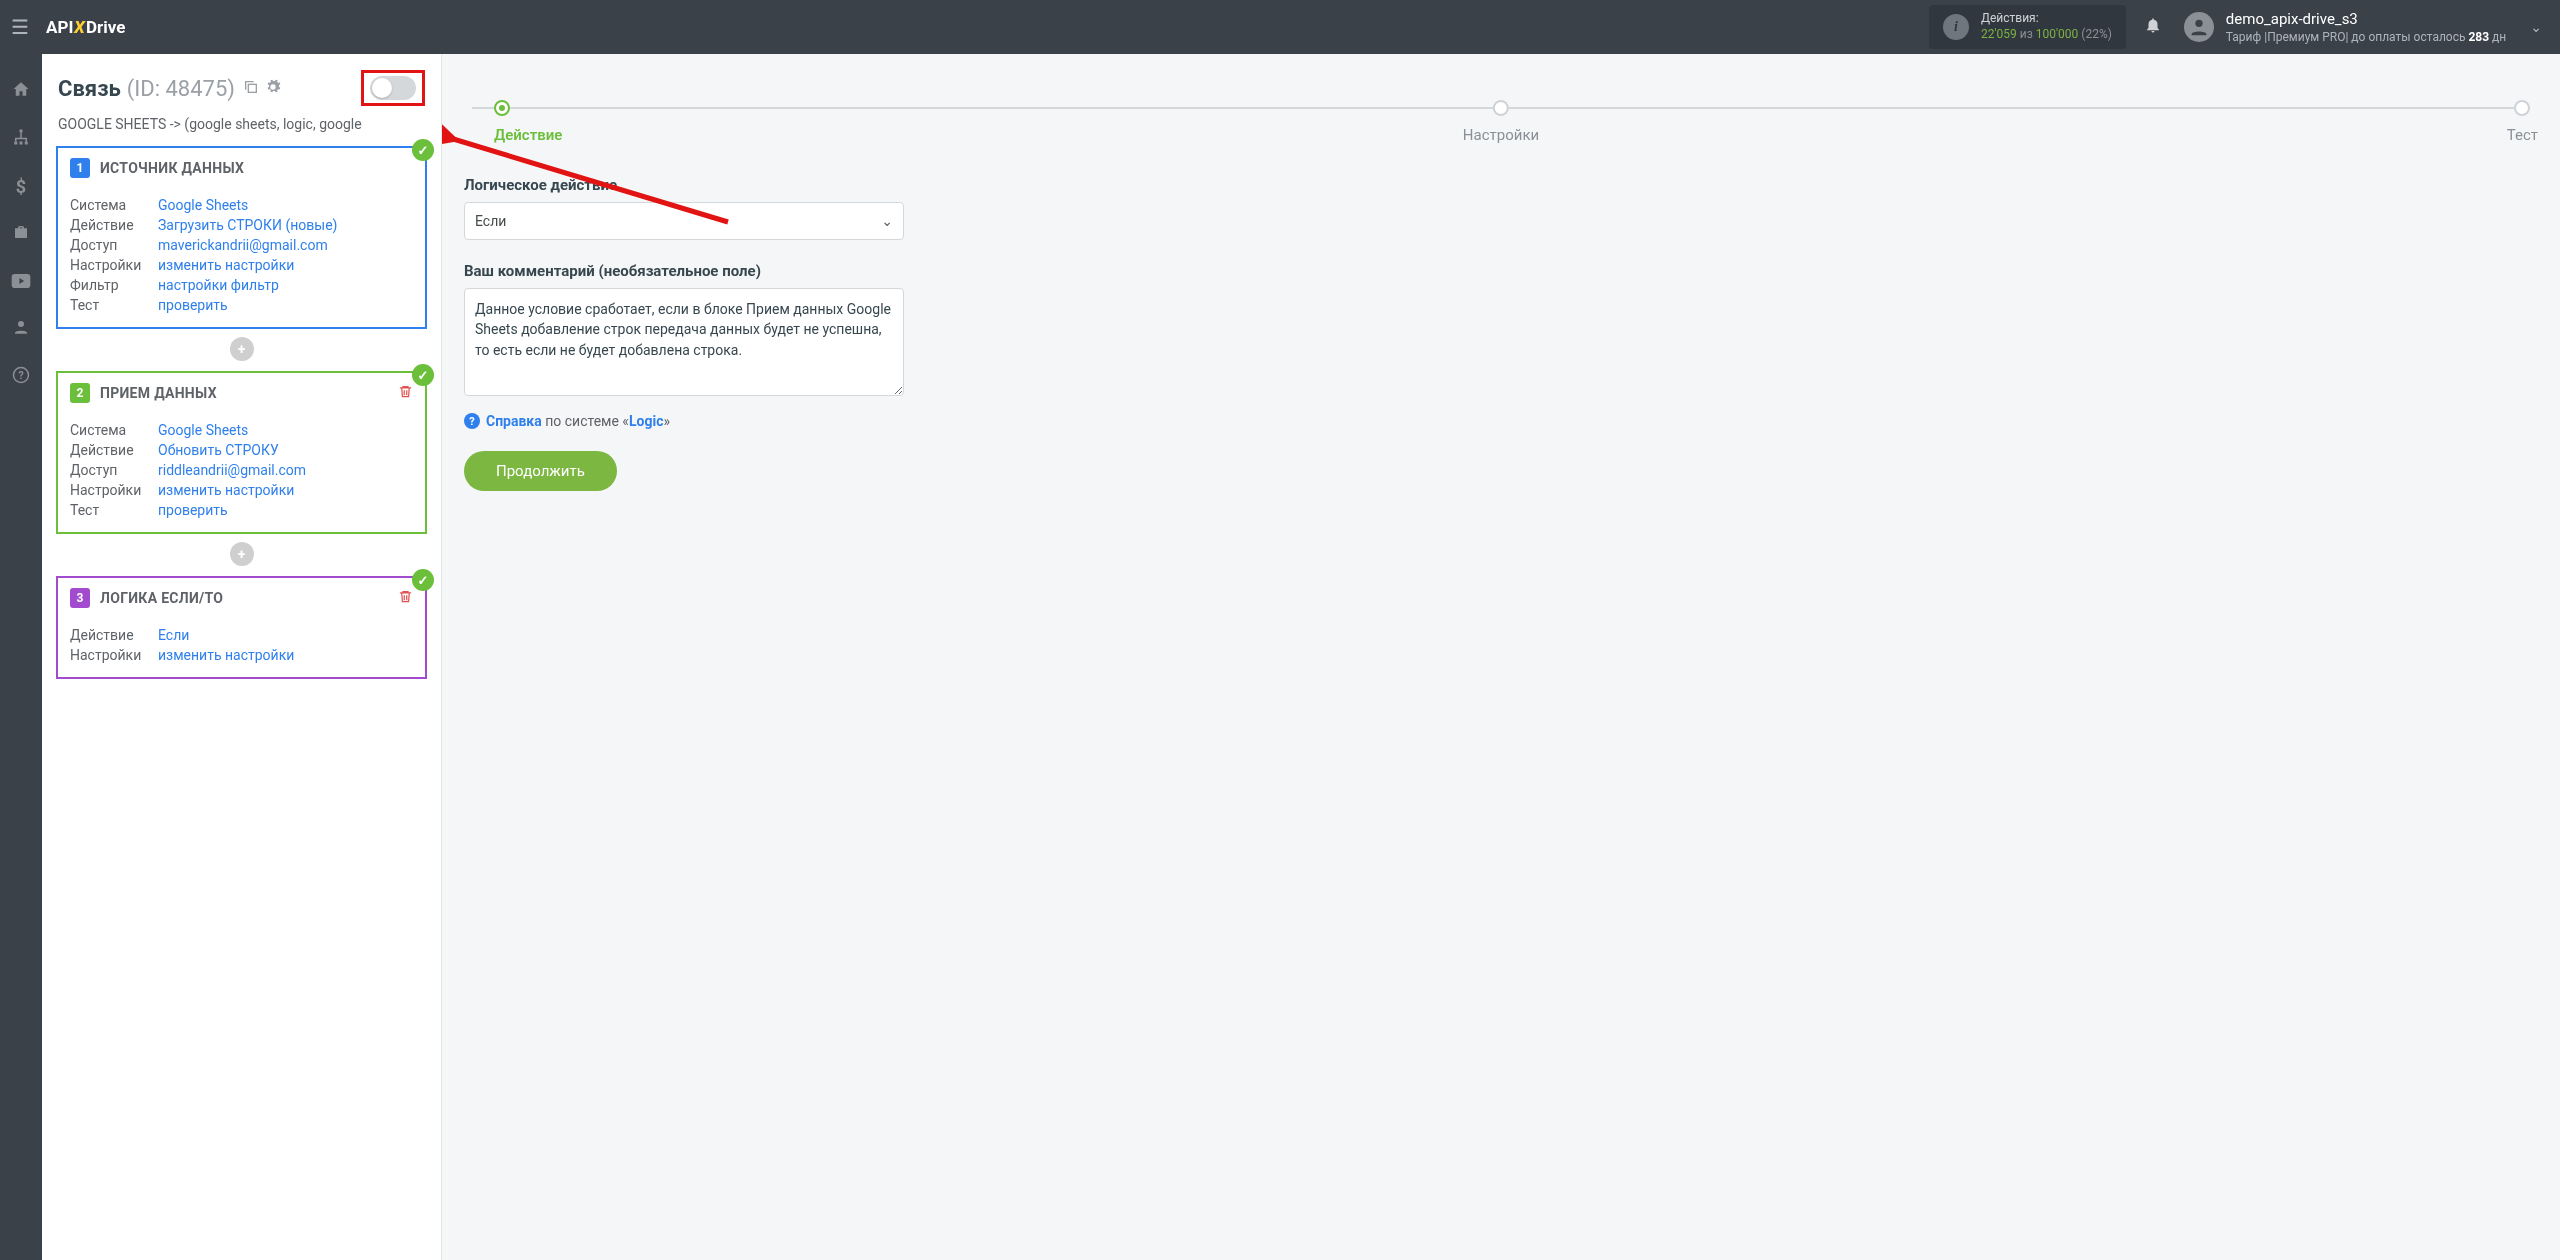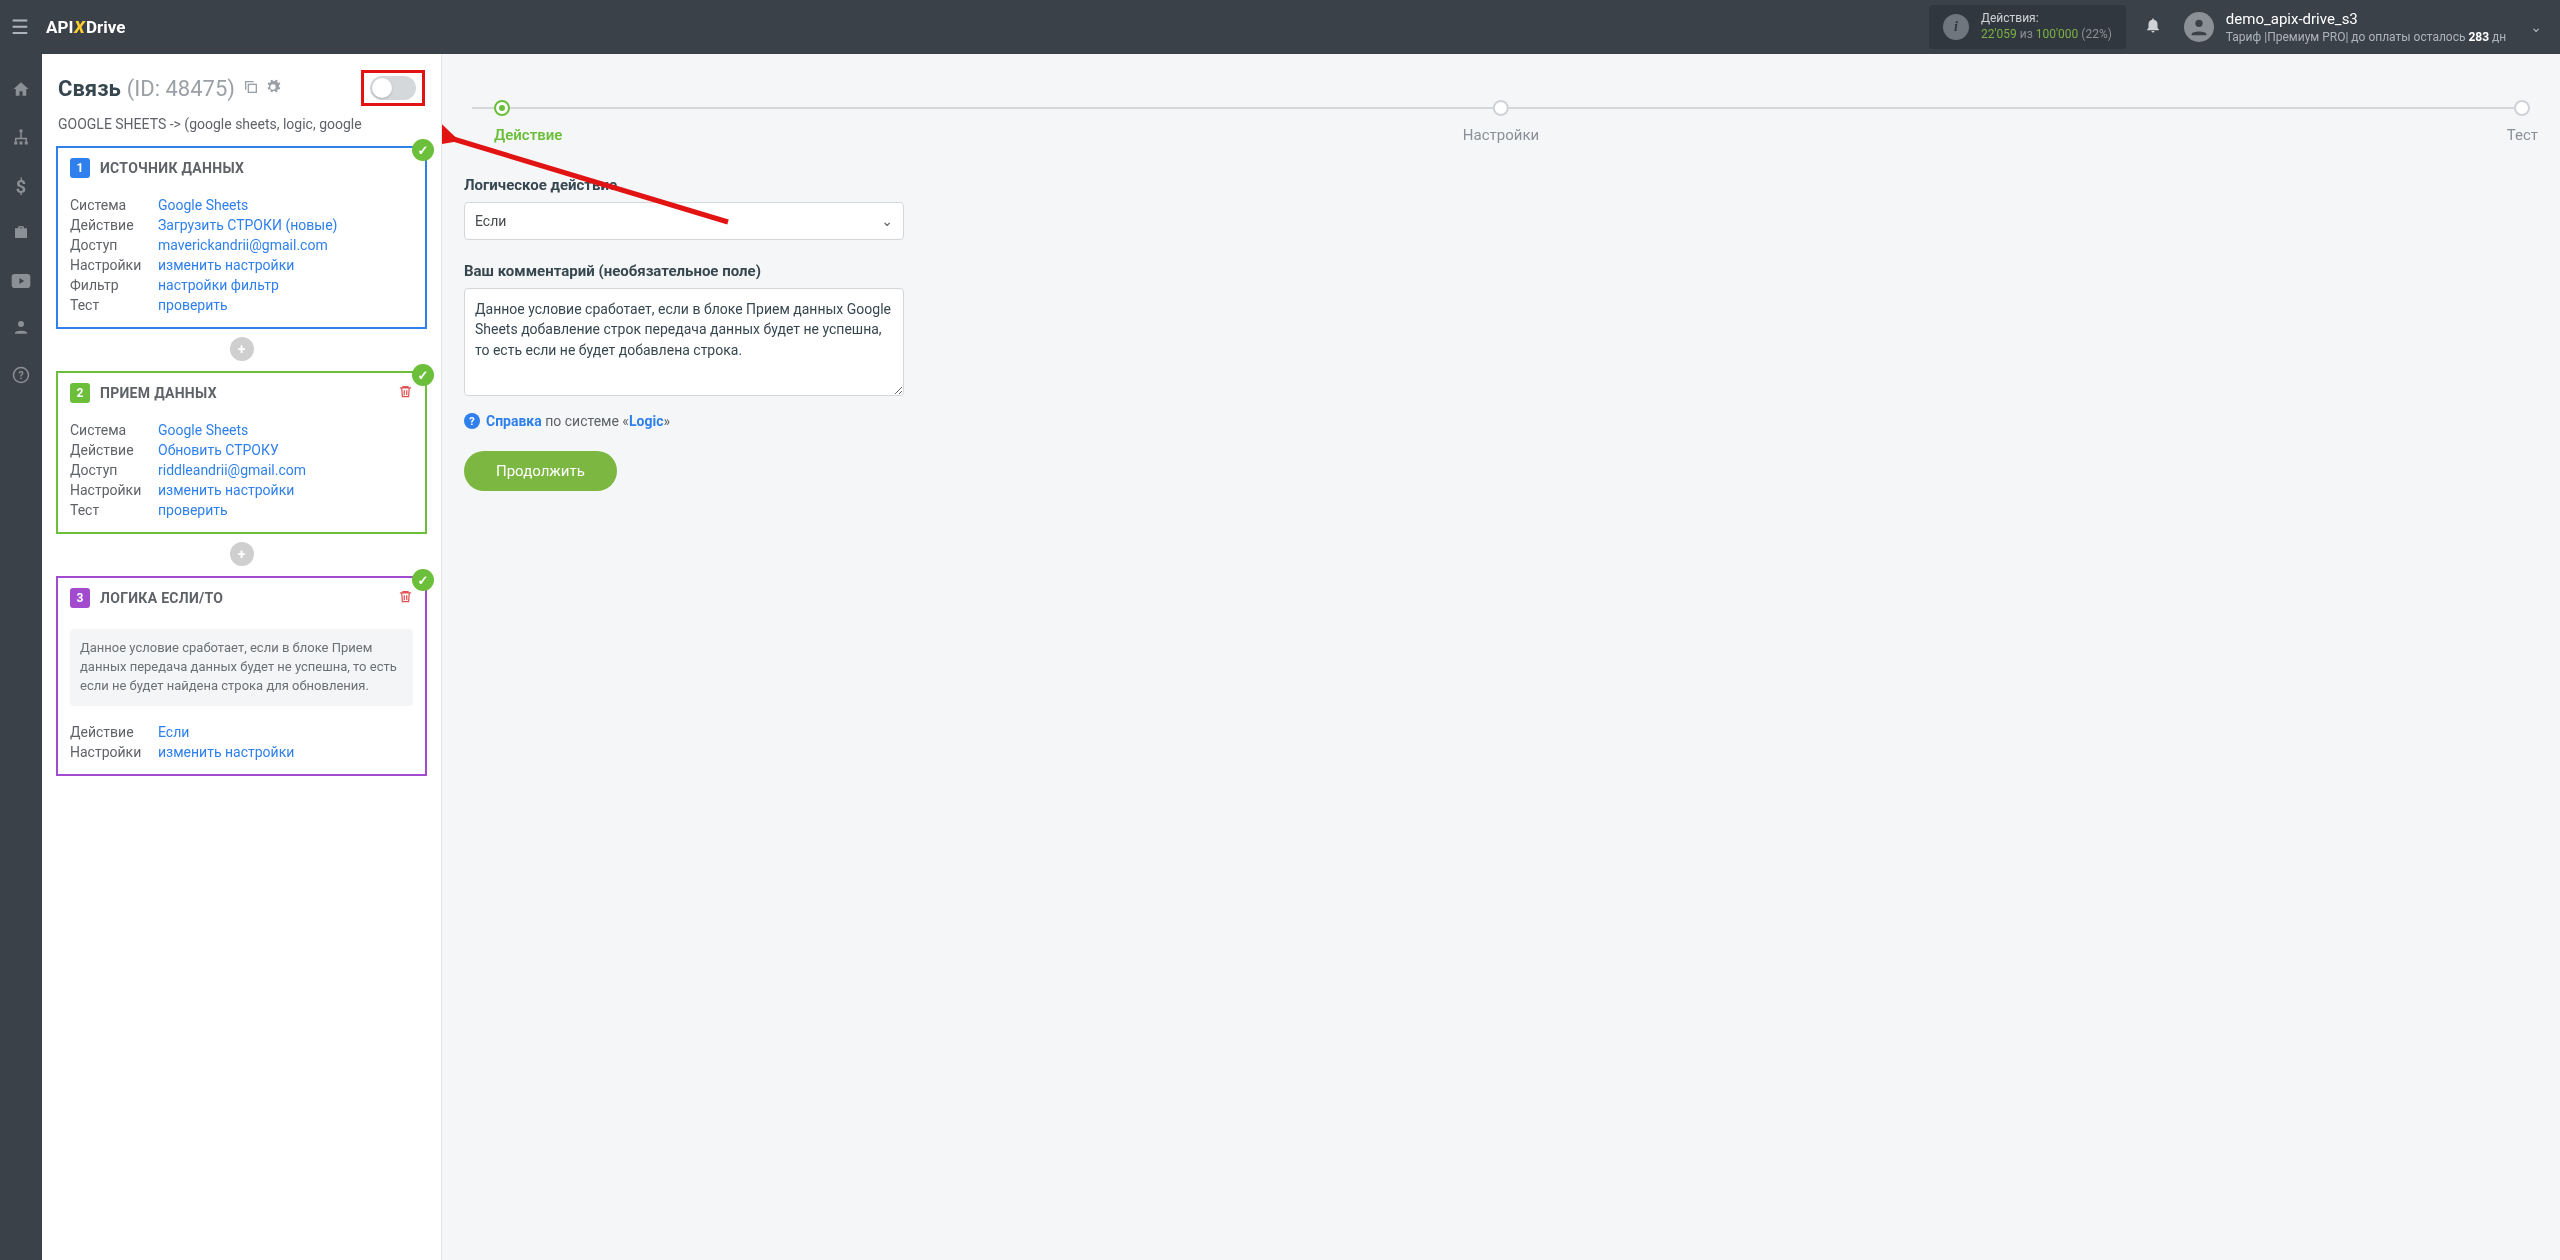--- a/index.html
+++ b/index.html
@@ -242,21 +242,20 @@
 
     <div class="card purple">
       <div class="check">✓</div>
       <div class="card-head">
         <div class="badge-n">3</div>
         <div class="card-title">ЛОГИКА ЕСЛИ/ТО</div>
         <div class="trash"><svg width="15" height="15" viewBox="0 0 24 24" fill="none" stroke="currentColor" stroke-width="2">
               <path d="M3 6h18M8 6V4h8v2M6 6l1 14h10l1-14M10 10v8M14 10v8"></path>
             </svg></div>
       </div>
-      <div class="note-box">Данное условие сработает, если в блоке Прием данных передача данных будет не успешна, то есть если не будет найдена строка для обновления.</div>
       <div class="kv">
         <div class="kv-row">
             <div class="k">Действие</div>
             <div class="v">Если</div>
           </div>
         <div class="kv-row">
             <div class="k">Настройки</div>
             <div class="v">изменить настройки</div>
           </div>
       </div>

